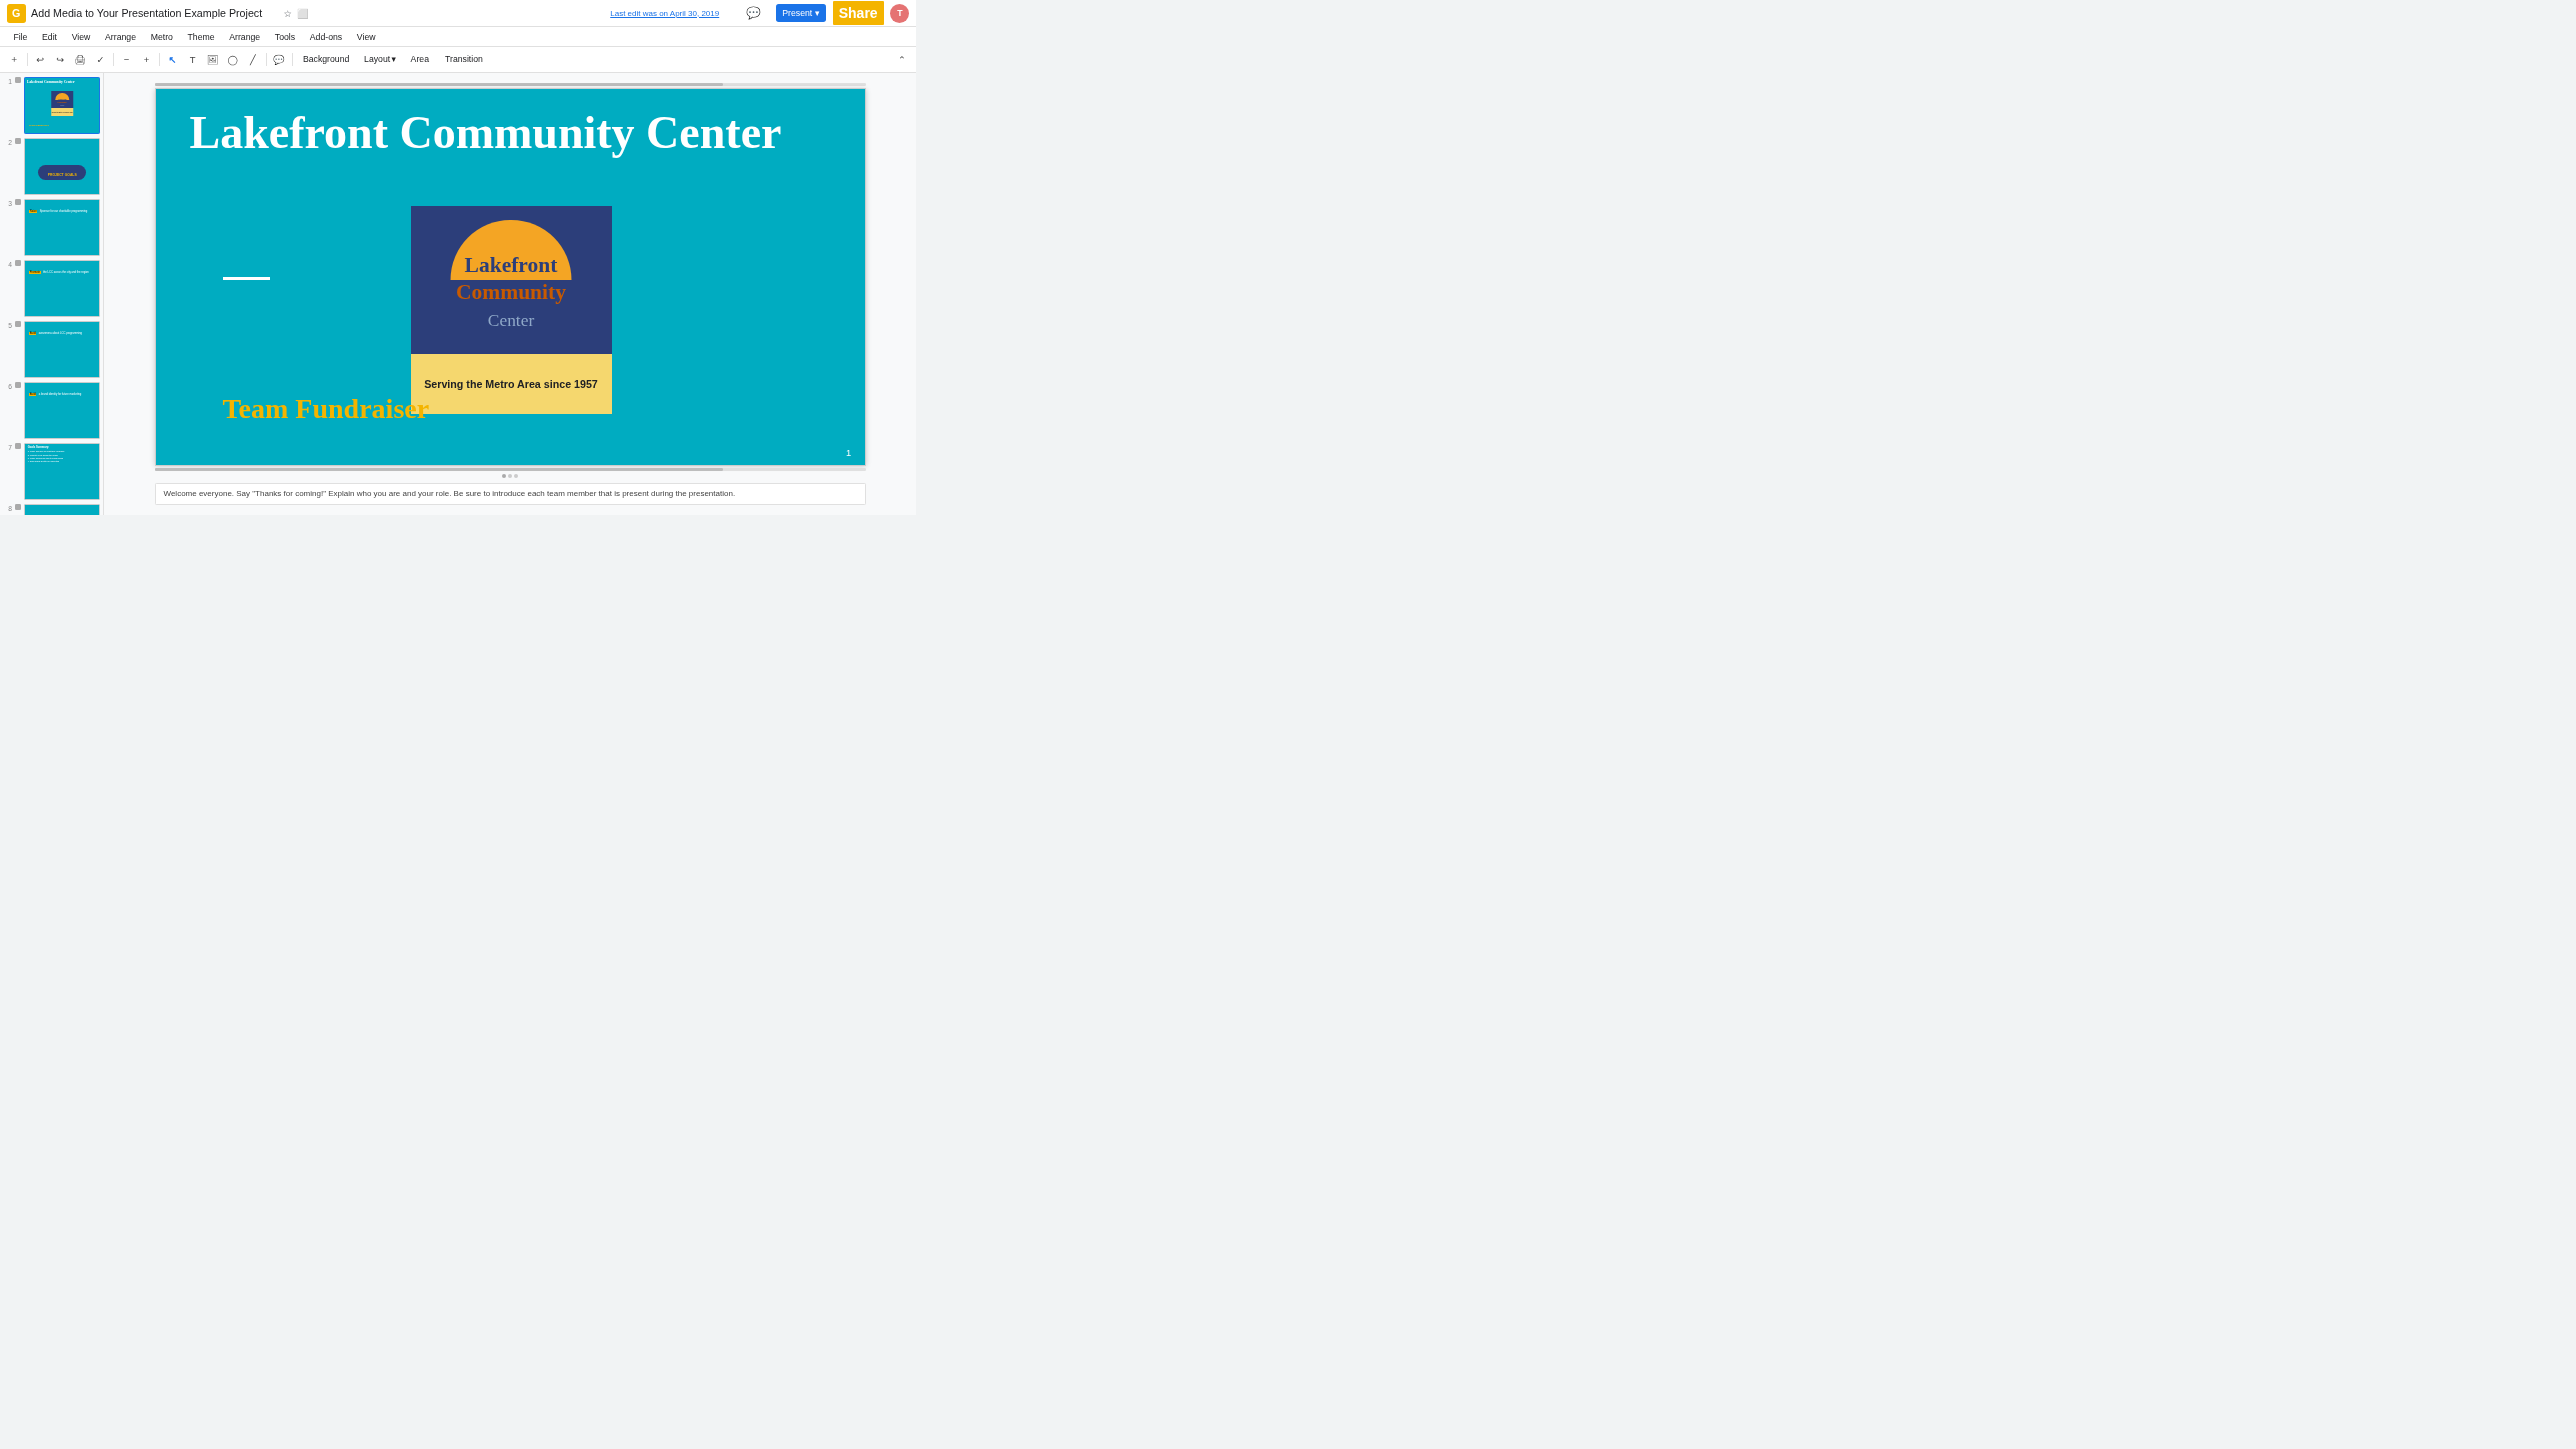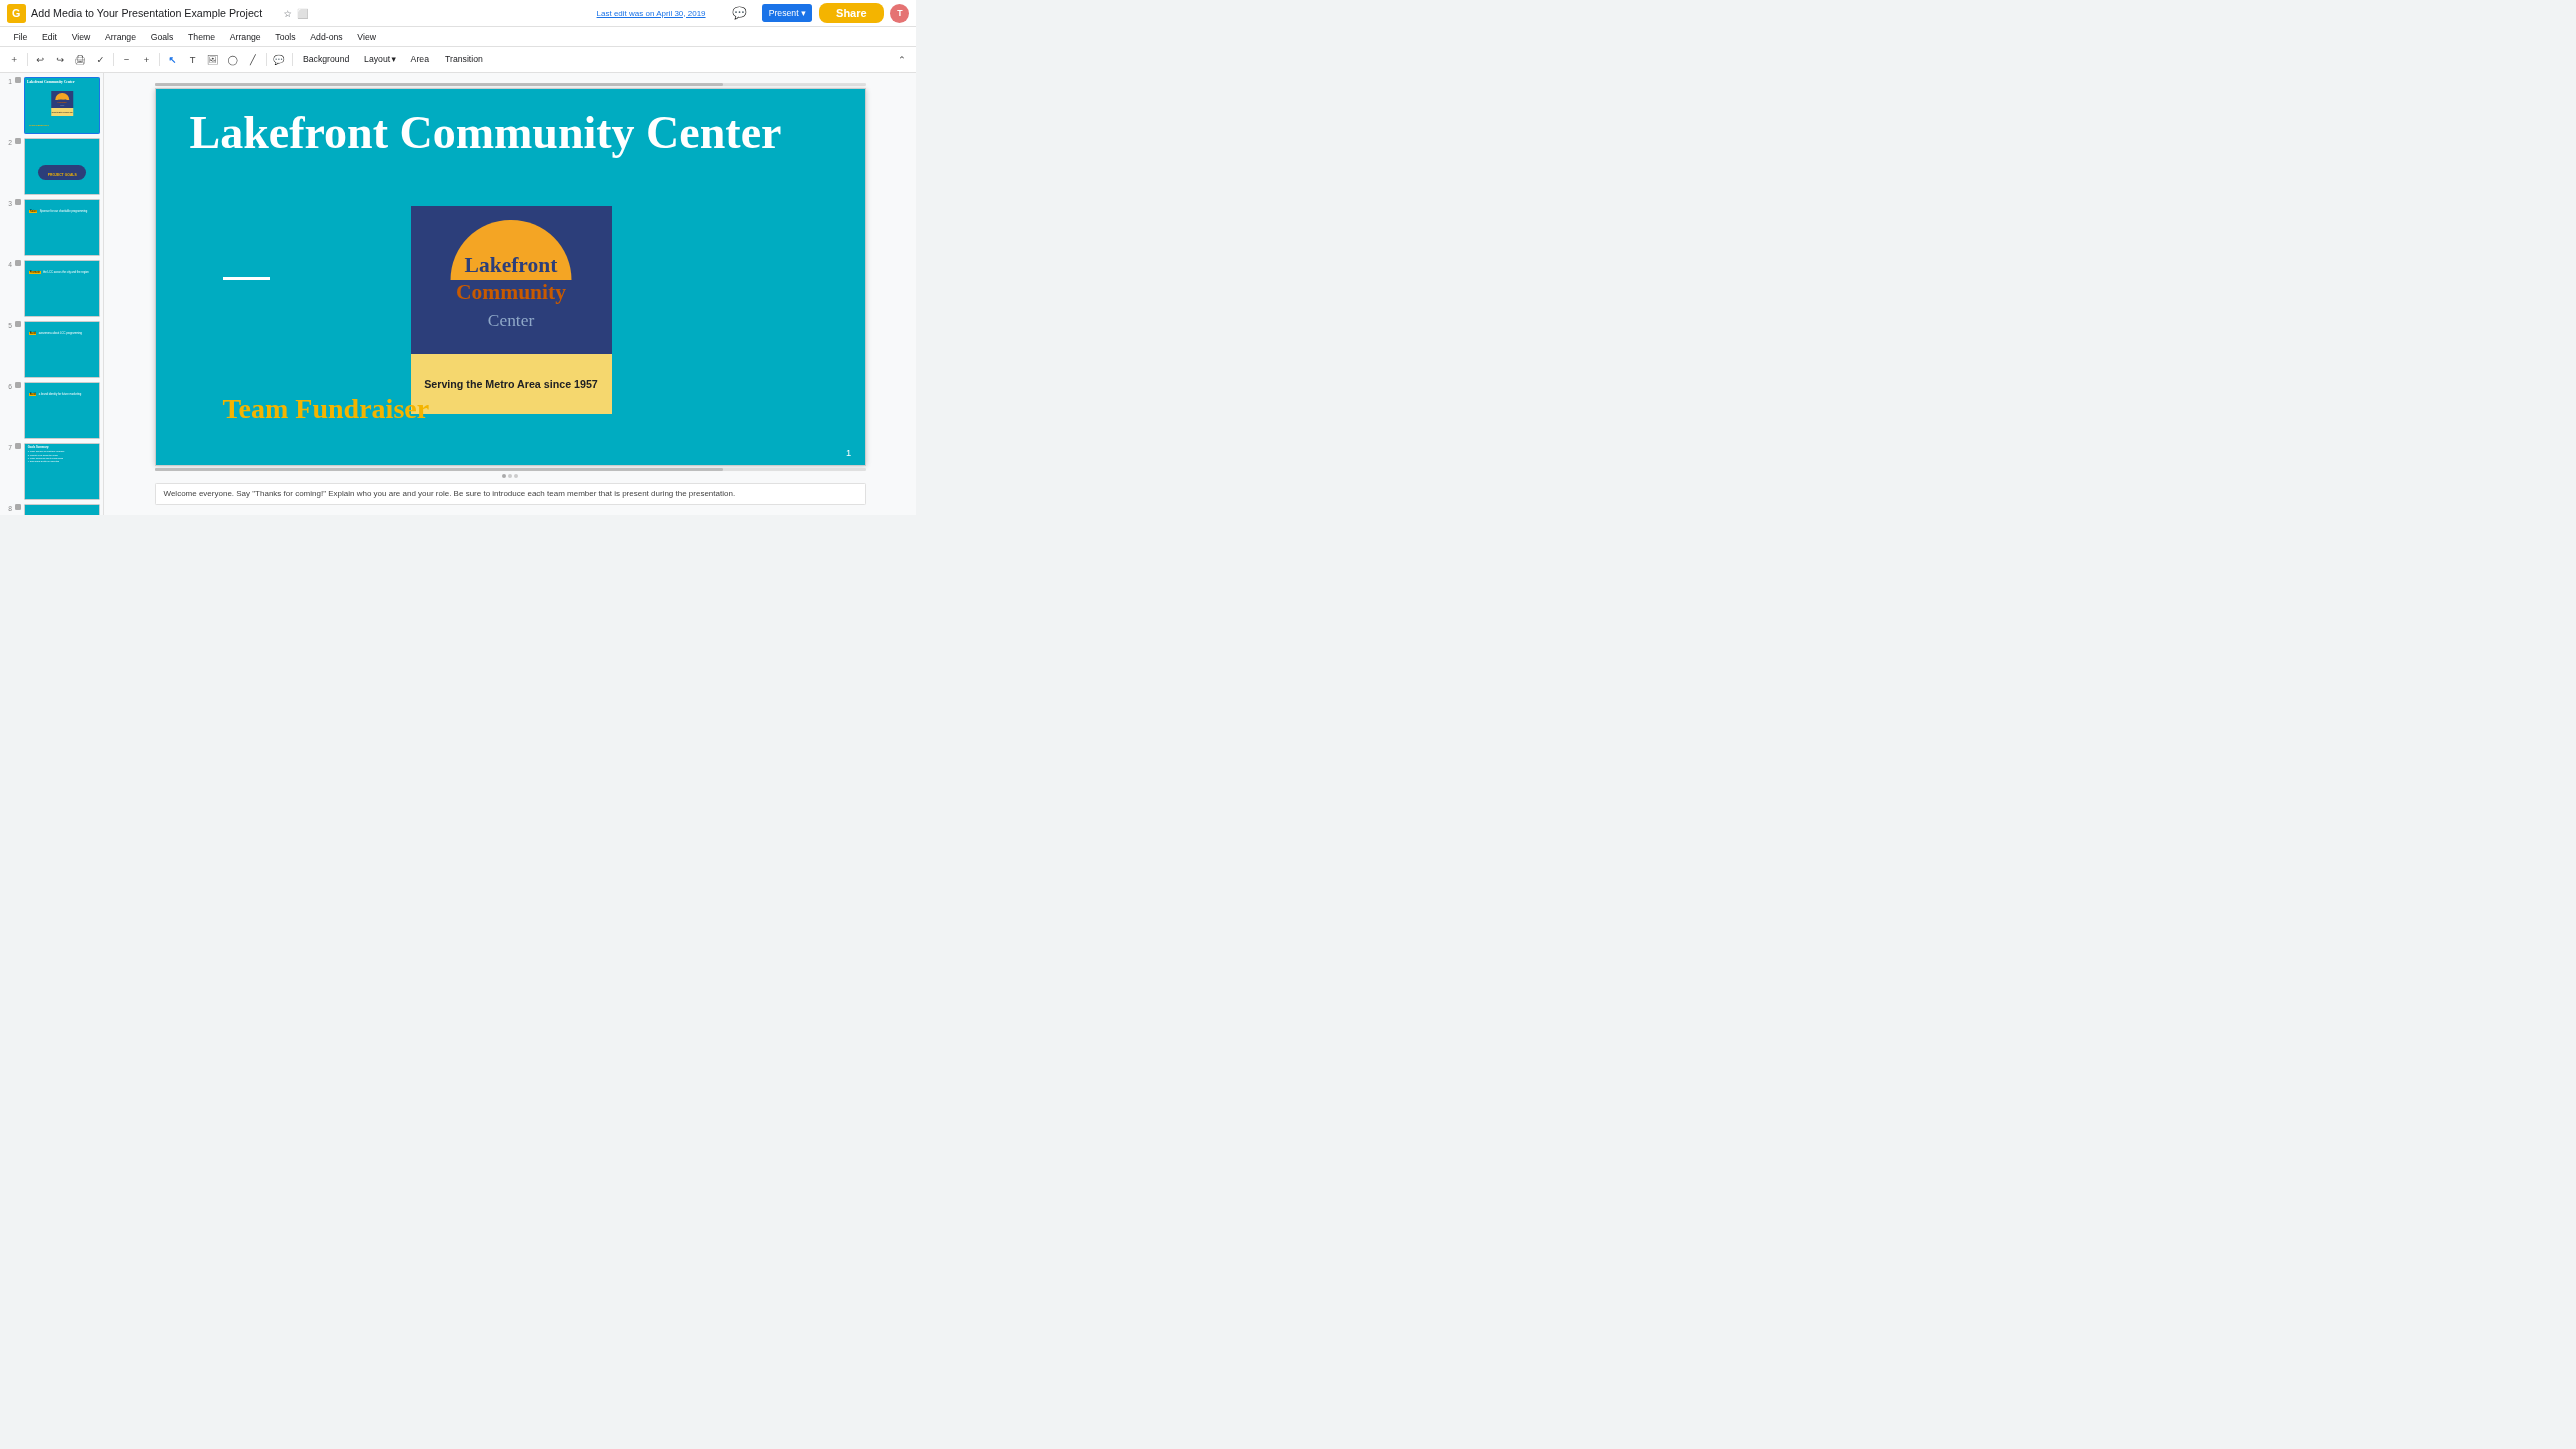--- a/index.html
+++ b/index.html
@@ -11,21 +11,21 @@
       border-bottom: 0.7px solid #e0e0e0; gap: 5.4px;
     }
     #app-icon { width: 19px; height: 19px; background: #f4b400; border-radius: 2.7px; display: flex; align-items: center; justify-content: center; font-weight: bold; color: #fff; font-size: 10.7px; flex-shrink: 0; }
     #doc-title { font-size: 10.7px; color: #202124; margin-right: 16px; }
     .title-icon { color: #5f6368; font-size: 9.4px; cursor: pointer; }
     #last-edit { color: #1a73e8; font-size: 8px; margin-left: auto; text-decoration: underline; cursor: pointer; }
     #header-right { display: flex; align-items: center; gap: 6.7px; margin-left: 13.4px; }
     .header-btn { display: flex; align-items: center; gap: 2.7px; padding: 4px 8px; border-radius: 2.7px; cursor: pointer; font-size: 8.7px; }
     #comment-btn { background: none; border: none; color: #5f6368; font-size: 12px; }
     #present-btn { background: #1a73e8; color: #fff; border: none; border-radius: 2.7px; padding: 4px 6.7px; font-size: 8.7px; cursor: pointer; display: flex; align-items: center; gap: 2.7px; }
-    #share-btn { background: #f4b400; color: #fff; border: none; border-radius: 8px; padding: 4px 17px; font-size: 11px; cursor: pointer; font-weight: bold; }
+    #share-btn { background: #f4b400; color: #fff; border: none; border-radius: 1px; padding: 4px 6px; font-size: 14px; cursor: pointer; font-weight: bold; }
     #user-avatar { width: 19px; height: 19px; background: #e57373; border-radius: 50%; display: flex; align-items: center; justify-content: center; color: #fff; font-weight: bold; font-size: 8.7px; cursor: pointer; }
 
     
     #menubar {
       display: flex; align-items: center; background: #fff; height: 20px; padding: 0 6.7px;
       border-bottom: 0.7px solid #e0e0e0; gap: 1.3px;
     }
     .menu-item { padding: 2.7px 6.7px; color: #202124; cursor: pointer; border-radius: 2px; font-size: 8.7px; }
 
     
@@ -133,21 +133,21 @@
     <button id="share-btn">Share</button>
     <div id="user-avatar">T</div>
   </div>
 </div>
 
 <div id="menubar">
   <span class="menu-item">File</span>
   <span class="menu-item">Edit</span>
   <span class="menu-item">View</span>
   <span class="menu-item">Arrange</span>
-  <span class="menu-item">Goals</span>
+  <span class="menu-item">Metro</span>
   <span class="menu-item">Theme</span>
   <span class="menu-item">Arrange</span>
   <span class="menu-item">Tools</span>
   <span class="menu-item">Add-ons</span>
   <span class="menu-item">View</span>
 </div>
 
 <div id="toolbar">
   <button class="tb-btn">＋</button>
   <div class="tb-divider"></div>

